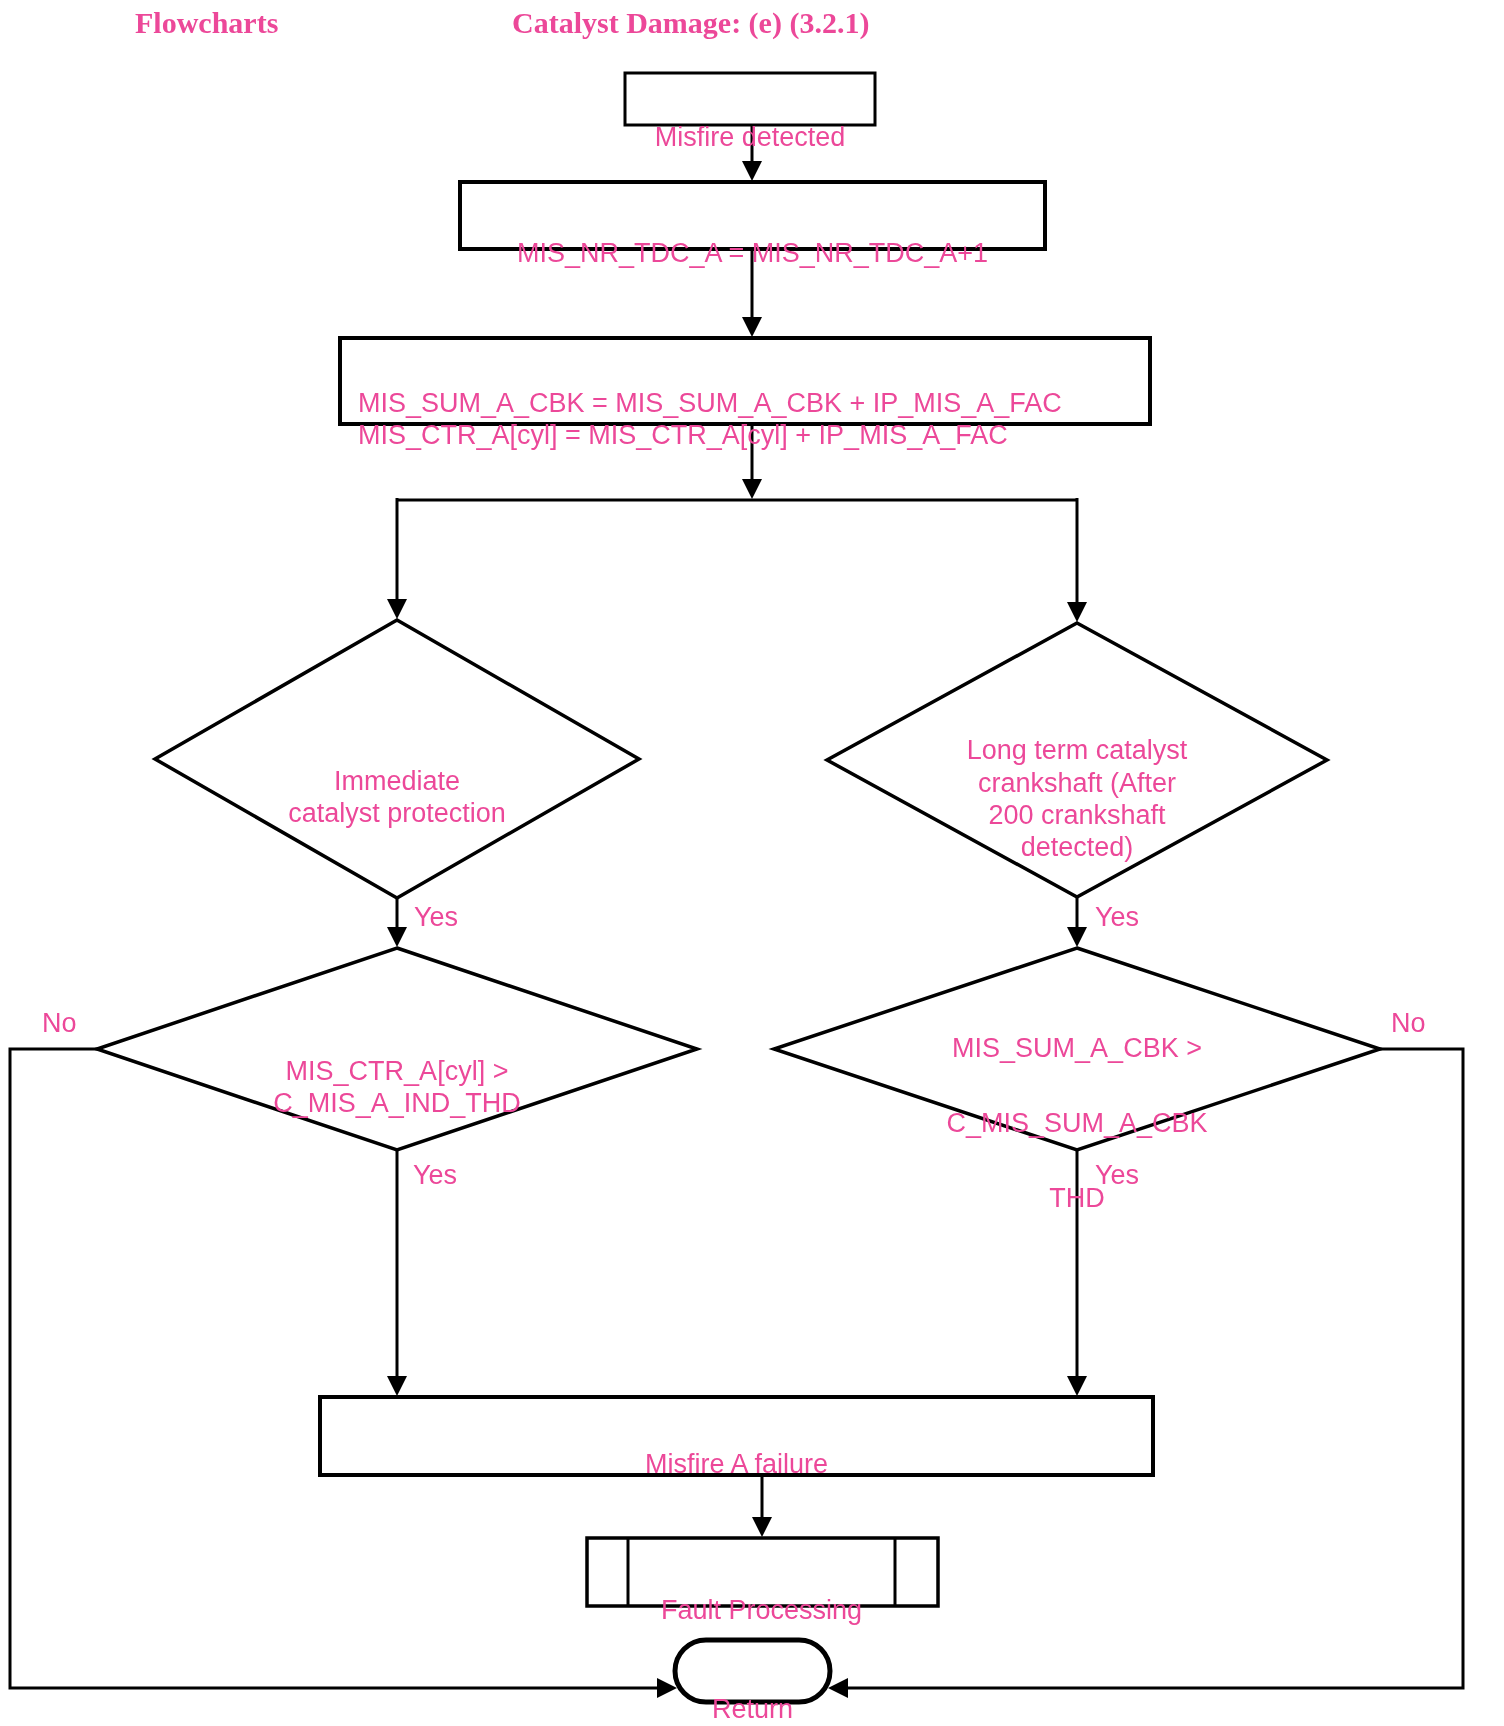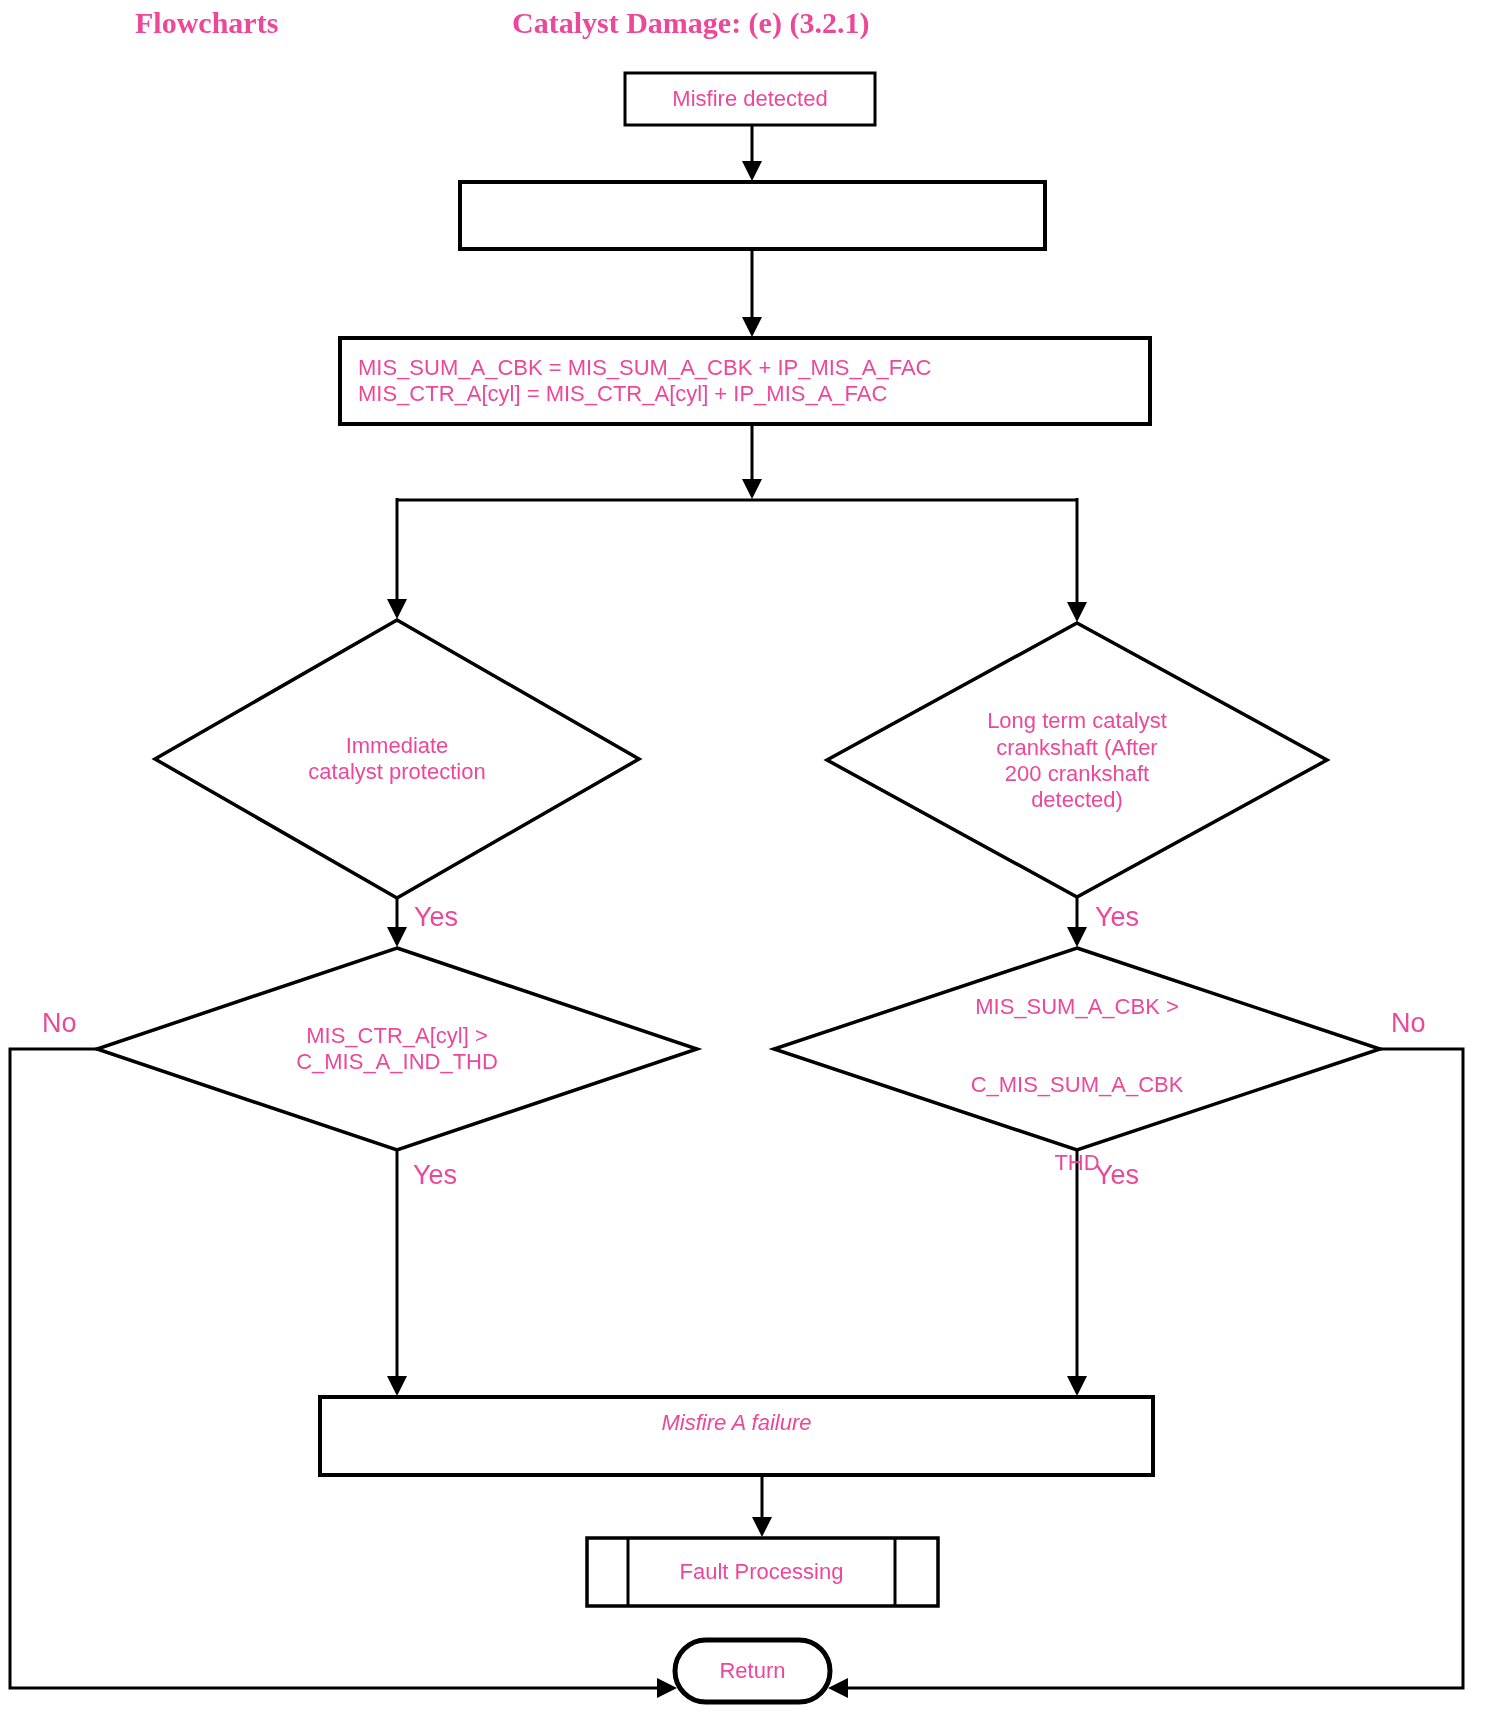--- a/index.html
+++ b/index.html
@@ -22,27 +22,28 @@
     font-weight: bold;
     font-size: 30px;
     white-space: nowrap;
   }
   .lbl {
     position: absolute;
     display: flex;
     align-items: center;
     justify-content: center;
     text-align: center;
-    font-size: 22px;
+    font-size: 27px;
     line-height: 1.2;
     white-space: nowrap;
+    margin-top: 38px;
   }
   .col { flex-direction: column; }
   .left-align { align-items: flex-start; text-align: left; }
-  .top-align { align-items: flex-start; font-style: italic; }
+  .top-align { align-items: flex-start; }
   .tag { position: absolute; font-size: 27px; white-space: nowrap; }
 </style>
 </head>
 <body>
 
 <div class="canvas">
 
   <svg class="diagram-svg" width="1504" height="1726" viewBox="0 0 1504 1726">
 
     <line class="ln" x1="752" y1="125" x2="752" y2="165"></line>
@@ -88,20 +89,21 @@
     <line class="ln" x1="895" y1="1538" x2="895" y2="1606"></line>
 
     <rect class="shape" x="675" y="1640" width="155" height="62" rx="31" ry="31" stroke-width="5"></rect>
   </svg>
 
   <div class="hdr" style="left:135px; top:6px;">Flowcharts</div>
   <div class="hdr" style="left:512px; top:6px;">Catalyst Damage: (e) (3.2.1)</div>
 
   <div class="lbl" style="left:625px; top:73px; width:250px; height:52px;">Misfire detected</div>
 
+  <div class="lbl" style="left:460px; top:182px; width:585px; height:67px;">MIS_NR_TDC_A = MIS_NR_TDC_A+1</div>
 
   <div class="lbl col left-align" style="left:358px; top:338px; width:792px; height:86px;">
     <span>MIS_SUM_A_CBK = MIS_SUM_A_CBK + IP_MIS_A_FAC</span>
     <span>MIS_CTR_A[cyl] = MIS_CTR_A[cyl] + IP_MIS_A_FAC</span>
   </div>
 
   <div class="lbl col" style="left:197px; top:689px; width:400px; height:140px;">
     <span>Immediate</span>
     <span>catalyst protection</span>
   </div>

